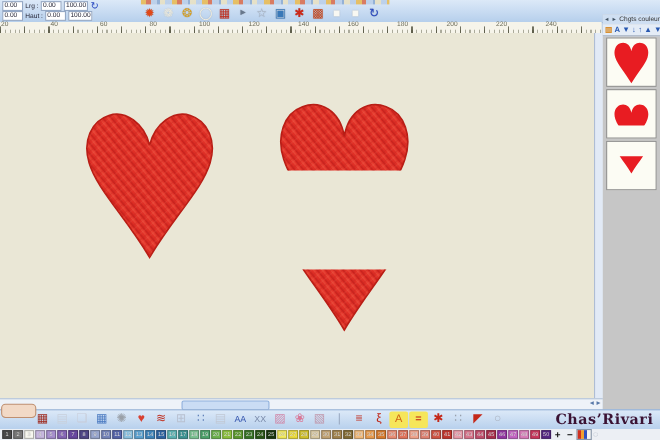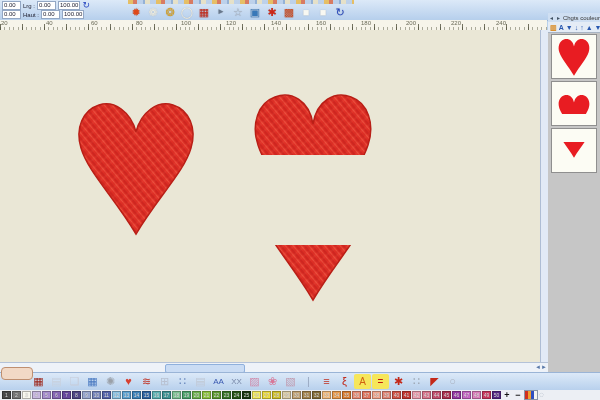--- a/index.html
+++ b/index.html
@@ -258,20 +258,21 @@
         <span class="bicon" style="color: rgb(152, 168, 192);">|</span>
         <span class="bicon" style="color: rgb(192, 48, 32);">≡</span>
         <span class="bicon" style="color: rgb(192, 32, 16);">ξ</span>
         <span class="bicon" style="color: rgb(208, 96, 16); background-color: rgb(246, 230, 90); font-size: 10px;">A</span>
         <span class="bicon" style="color: rgb(192, 24, 16); background-color: rgb(246, 230, 90); font-size: 10px;">=</span>
         <span class="bicon" style="color: rgb(196, 40, 24);">✱</span>
         <span class="bicon" style="color: rgb(152, 160, 172);">∷</span>
         <span class="bicon" style="color: rgb(196, 40, 24);">◤</span>
         <span class="bicon" style="color: rgb(170, 178, 192);">○</span>
       </div>
+    <span class="logo">Chas’Rivari</span>
   </div>
 
   <div class="palette">
     <span style="display:flex;gap:1px;">
         <span class="sw" style="background-color: rgb(74, 74, 74);">1</span>
         <span class="sw" style="background-color: rgb(120, 120, 120);">2</span>
         <span class="sw" style="background-color: rgb(248, 248, 240);">3</span>
         <span class="sw" style="background-color: rgb(200, 184, 224);">4</span>
         <span class="sw" style="background-color: rgb(168, 144, 208);">5</span>
         <span class="sw" style="background-color: rgb(136, 104, 184);">6</span>

